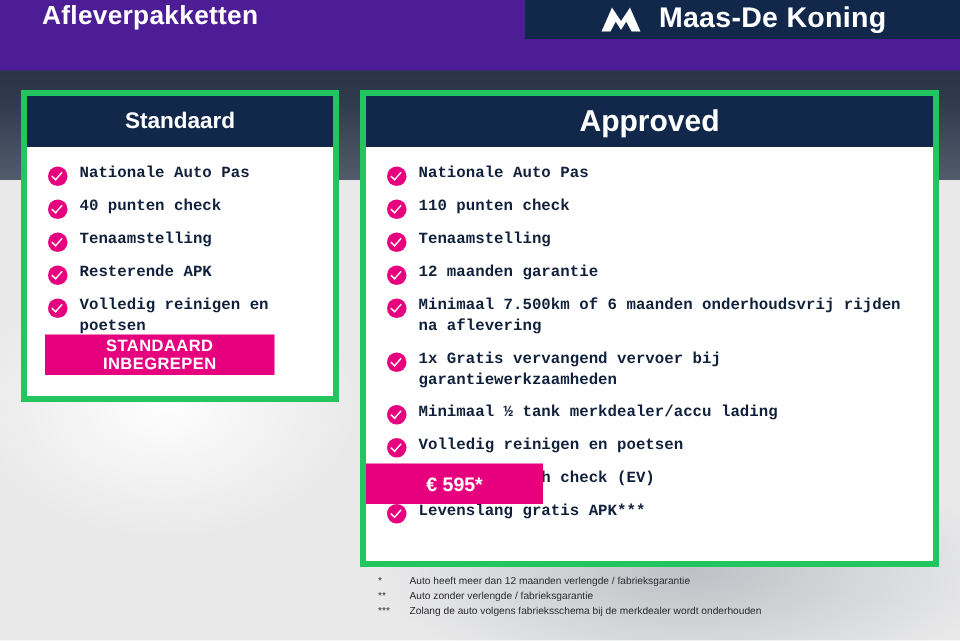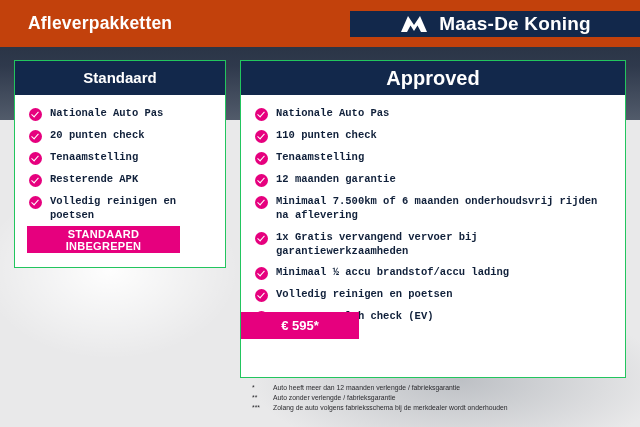--- a/index.html
+++ b/index.html
@@ -36,22 +36,22 @@
   }
   .bg-dark-top {
     position: absolute; left:0; right:0; top:0; height: 120px;
     background: linear-gradient(180deg, #16202e 0%, #253044 55%, #4a5464 100%);
     opacity: .95;
   }
 
   
   .header {
     position: absolute; left: 0; top: 0; width: 640px; height: 47px;
-    background: #c2410c;
-    display: flex; align-items: center;
+    background: #4c1d95;
+    display: flex; align-items: flex-start;
     z-index: 5;
   }
   .header-title {
     display: flex; align-items: center;
     padding-left: 28px;
     font-size: 17.5px; font-weight: bold; color: #ffffff;
     letter-spacing: .2px;
     flex: 0 0 auto;
   }
   .header-accent {
@@ -72,21 +72,21 @@
     display: flex; align-items: center; justify-content: center;
   }
   .brand-name {
     font-size: 19px; font-weight: bold; color: #ffffff; letter-spacing: .2px;
   }
 
   
   .card {
     position: absolute;
     background: #ffffff;
-    border: 1px solid #22c55e;
+    border: 4px solid #22c55e;
     z-index: 4;
   }
   .card-head {
     background: #12284b;
     color: #ffffff;
     text-align: center;
     font-weight: bold;
   }
   .card-standard { left: 14px; top: 60px; width: 212px; height: 208px; }
   .card-standard .card-head { height: 34px; line-height: 34px; font-size: 15px; }
@@ -173,21 +173,21 @@
 
   <div class="card card-standard">
     <div class="card-head">Standaard</div>
     <div class="list">
       <div class="list-item">
         <span class="check"></span>
         <span class="item-text">Nationale Auto Pas</span>
       </div>
       <div class="list-item">
         <span class="check"></span>
-        <span class="item-text">20 punten check</span>
+        <span class="item-text">40 punten check</span>
       </div>
       <div class="list-item">
         <span class="check"></span>
         <span class="item-text">Tenaamstelling</span>
       </div>
       <div class="list-item">
         <span class="check"></span>
         <span class="item-text">Resterende APK</span>
       </div>
       <div class="list-item">
@@ -220,29 +220,33 @@
       <div class="list-item">
         <span class="check"></span>
         <span class="item-text">Minimaal 7.500km of 6 maanden onderhoudsvrij rijden na aflevering</span>
       </div>
       <div class="list-item">
         <span class="check"></span>
         <span class="item-text">1x Gratis vervangend vervoer bij garantiewerkzaamheden</span>
       </div>
       <div class="list-item">
         <span class="check"></span>
-        <span class="item-text">Minimaal ½ accu brandstof/accu lading</span>
+        <span class="item-text">Minimaal ½ tank merkdealer/accu lading</span>
       </div>
       <div class="list-item">
         <span class="check"></span>
         <span class="item-text">Volledig reinigen en poetsen</span>
       </div>
       <div class="list-item">
         <span class="check"></span>
         <span class="item-text">Battery Health check (EV)</span>
+      </div>
+      <div class="list-item">
+        <span class="check"></span>
+        <span class="item-text">Levenslang gratis APK***</span>
       </div>
     </div>
     <div class="price-row">
       <button class="price-btn">€ 595*</button>
     </div>
   </div>
 
   <div class="footnotes">
     <div class="footnote">
       <span class="fn-mark">*</span>

